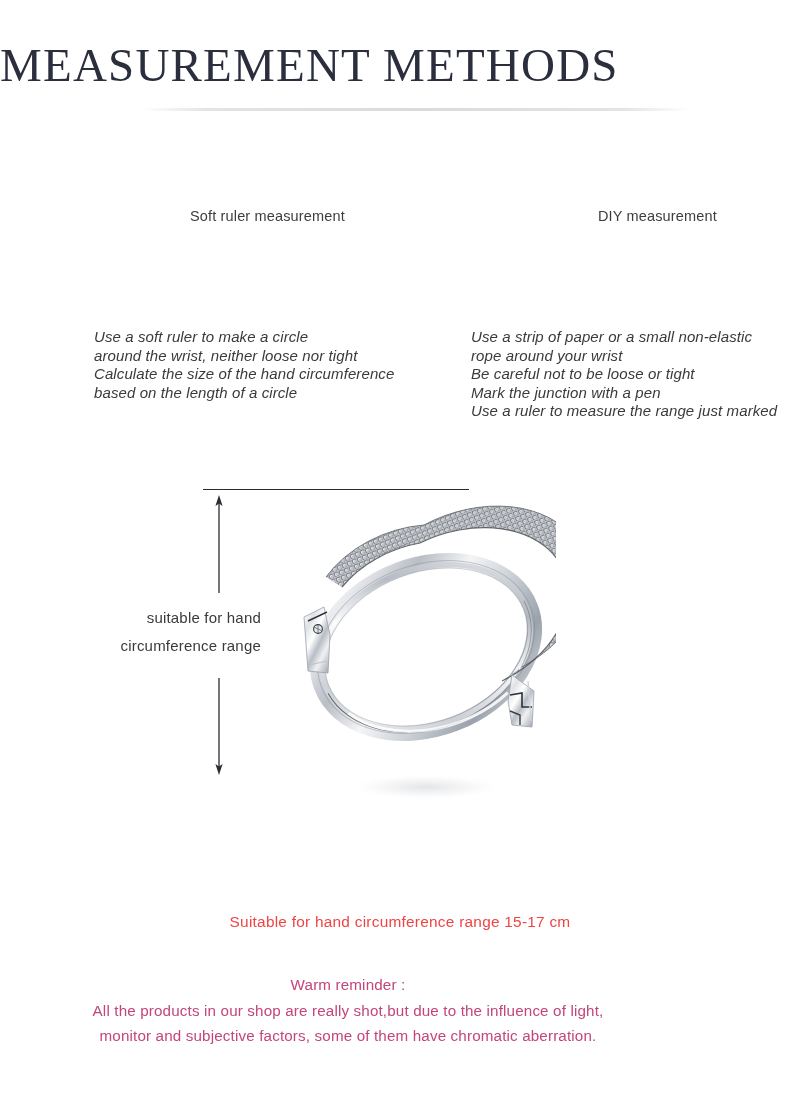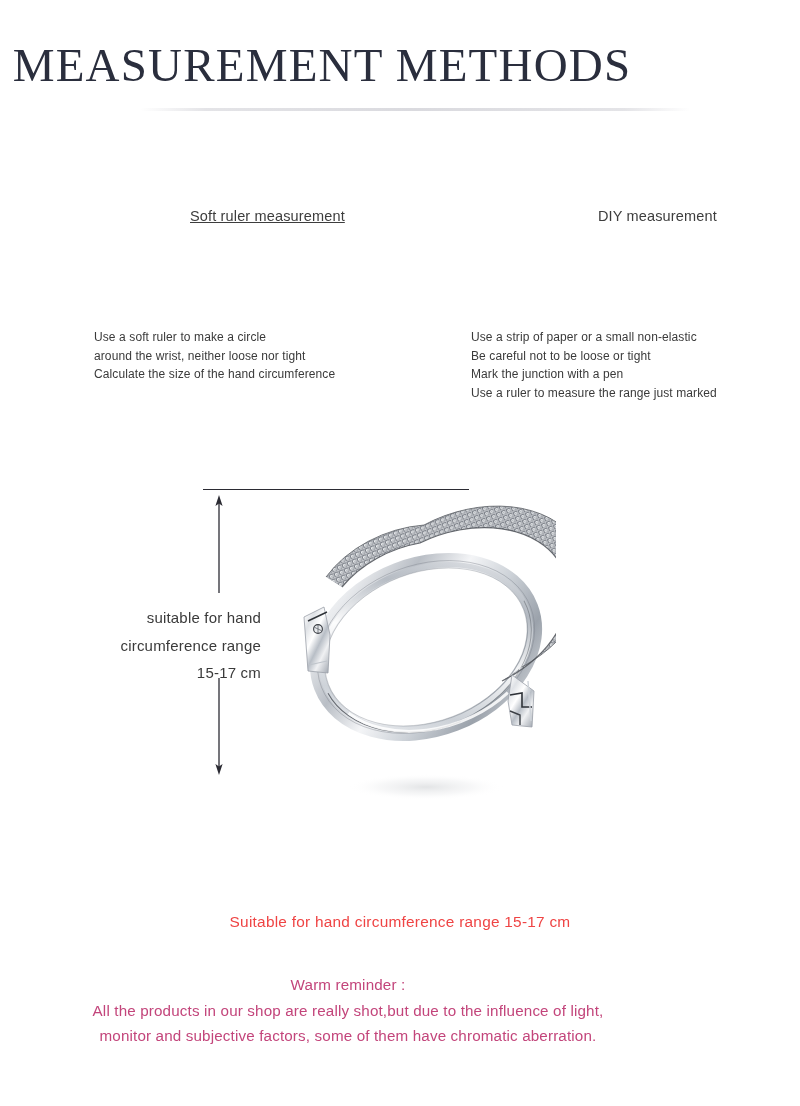--- a/index.html
+++ b/index.html
@@ -15,21 +15,20 @@
     font-family: "Liberation Sans", sans-serif;
     -webkit-font-smoothing: antialiased;
   }
 
   
   .title-block {
     position: absolute;
     left: 0;
     top: 36px;
     width: 644px;
-    text-align: center;
   }
   .page-title {
     font-family: "Liberation Serif", "DejaVu Serif", serif;
     font-size: 47px;
     line-height: 58px;
     letter-spacing: 1.2px;
     color: #2a2e3d;
     font-weight: 400;
     white-space: nowrap;
   }
@@ -50,30 +49,31 @@
 
   
   .sec-head {
     position: absolute;
     font-size: 14.5px;
     line-height: 20px;
     color: #3d3d3d;
     letter-spacing: 0.15px;
     white-space: nowrap;
   }
-  #head-soft  { left: 190px; top: 206px; text-decoration: underline; }
+  #head-soft  { left: 190px; top: 206px; }
   #head-diy   { left: 598px; top: 206px; }
 
   
   .col {
     position: absolute;
-    font-size: 12px;
+    font-size: 15px;
     line-height: 18.6px;
     color: #3a3a3a;
     letter-spacing: 0.1px;
+    font-style: italic;
   }
   .col p { margin: 0; white-space: nowrap; }
   #col-left  { left: 94px;  top: 328px; }
   #col-right { left: 471px; top: 328px; }
 
   
   .dim-top-line {
     position: absolute;
     left: 203px;
     top: 489px;
@@ -147,44 +147,45 @@
 </div>
 
 <div class="sec-head" id="head-soft">Soft ruler measurement</div>
 
 <div class="sec-head" id="head-diy">DIY measurement</div>
 
 <div class="col" id="col-left">
   <p>Use a soft ruler to make a circle</p>
   <p>around the wrist, neither loose nor tight</p>
   <p>Calculate the size of the hand circumference</p>
+  <p>based on the length of a circle</p>
 </div>
 
 <div class="col" id="col-right">
   <p>Use a strip of paper or a small non-elastic</p>
+  <p>rope around your wrist</p>
   <p>Be careful not to be loose or tight</p>
   <p>Mark the junction with a pen</p>
   <p>Use a ruler to measure the range just marked</p>
 </div>
 
 <div class="dim-top-line"></div>
 
 <div class="dim-arrow-wrap">
   <svg width="22" height="280" viewBox="0 0 22 280" aria-hidden="true">
     <line x1="11" y1="6" x2="11" y2="98" stroke="#2b2b33" stroke-width="1.3"></line>
     <path d="M11 0 L7.4 11 L11 8.6 L14.6 11 Z" fill="#2b2b33"></path>
     <line x1="11" y1="183" x2="11" y2="272" stroke="#2b2b33" stroke-width="1.3"></line>
     <path d="M11 280 L7.4 269 L11 271.4 L14.6 269 Z" fill="#2b2b33"></path>
   </svg>
 </div>
 
 <div class="dim-label">
   <p>suitable for hand</p>
   <p>circumference range</p>
-  <p>15-17 cm</p>
 </div>
 
 <div class="bangle">
   <svg width="260" height="310" viewBox="0 0 260 310" aria-hidden="true">
     <defs>
       <linearGradient id="metalOuter" x1="0" y1="0" x2="1" y2="1">
         <stop offset="0%" stop-color="#ffffff"></stop>
         <stop offset="14%" stop-color="#e9ebee"></stop>
         <stop offset="30%" stop-color="#b9bec5"></stop>
         <stop offset="46%" stop-color="#f4f5f7"></stop>

